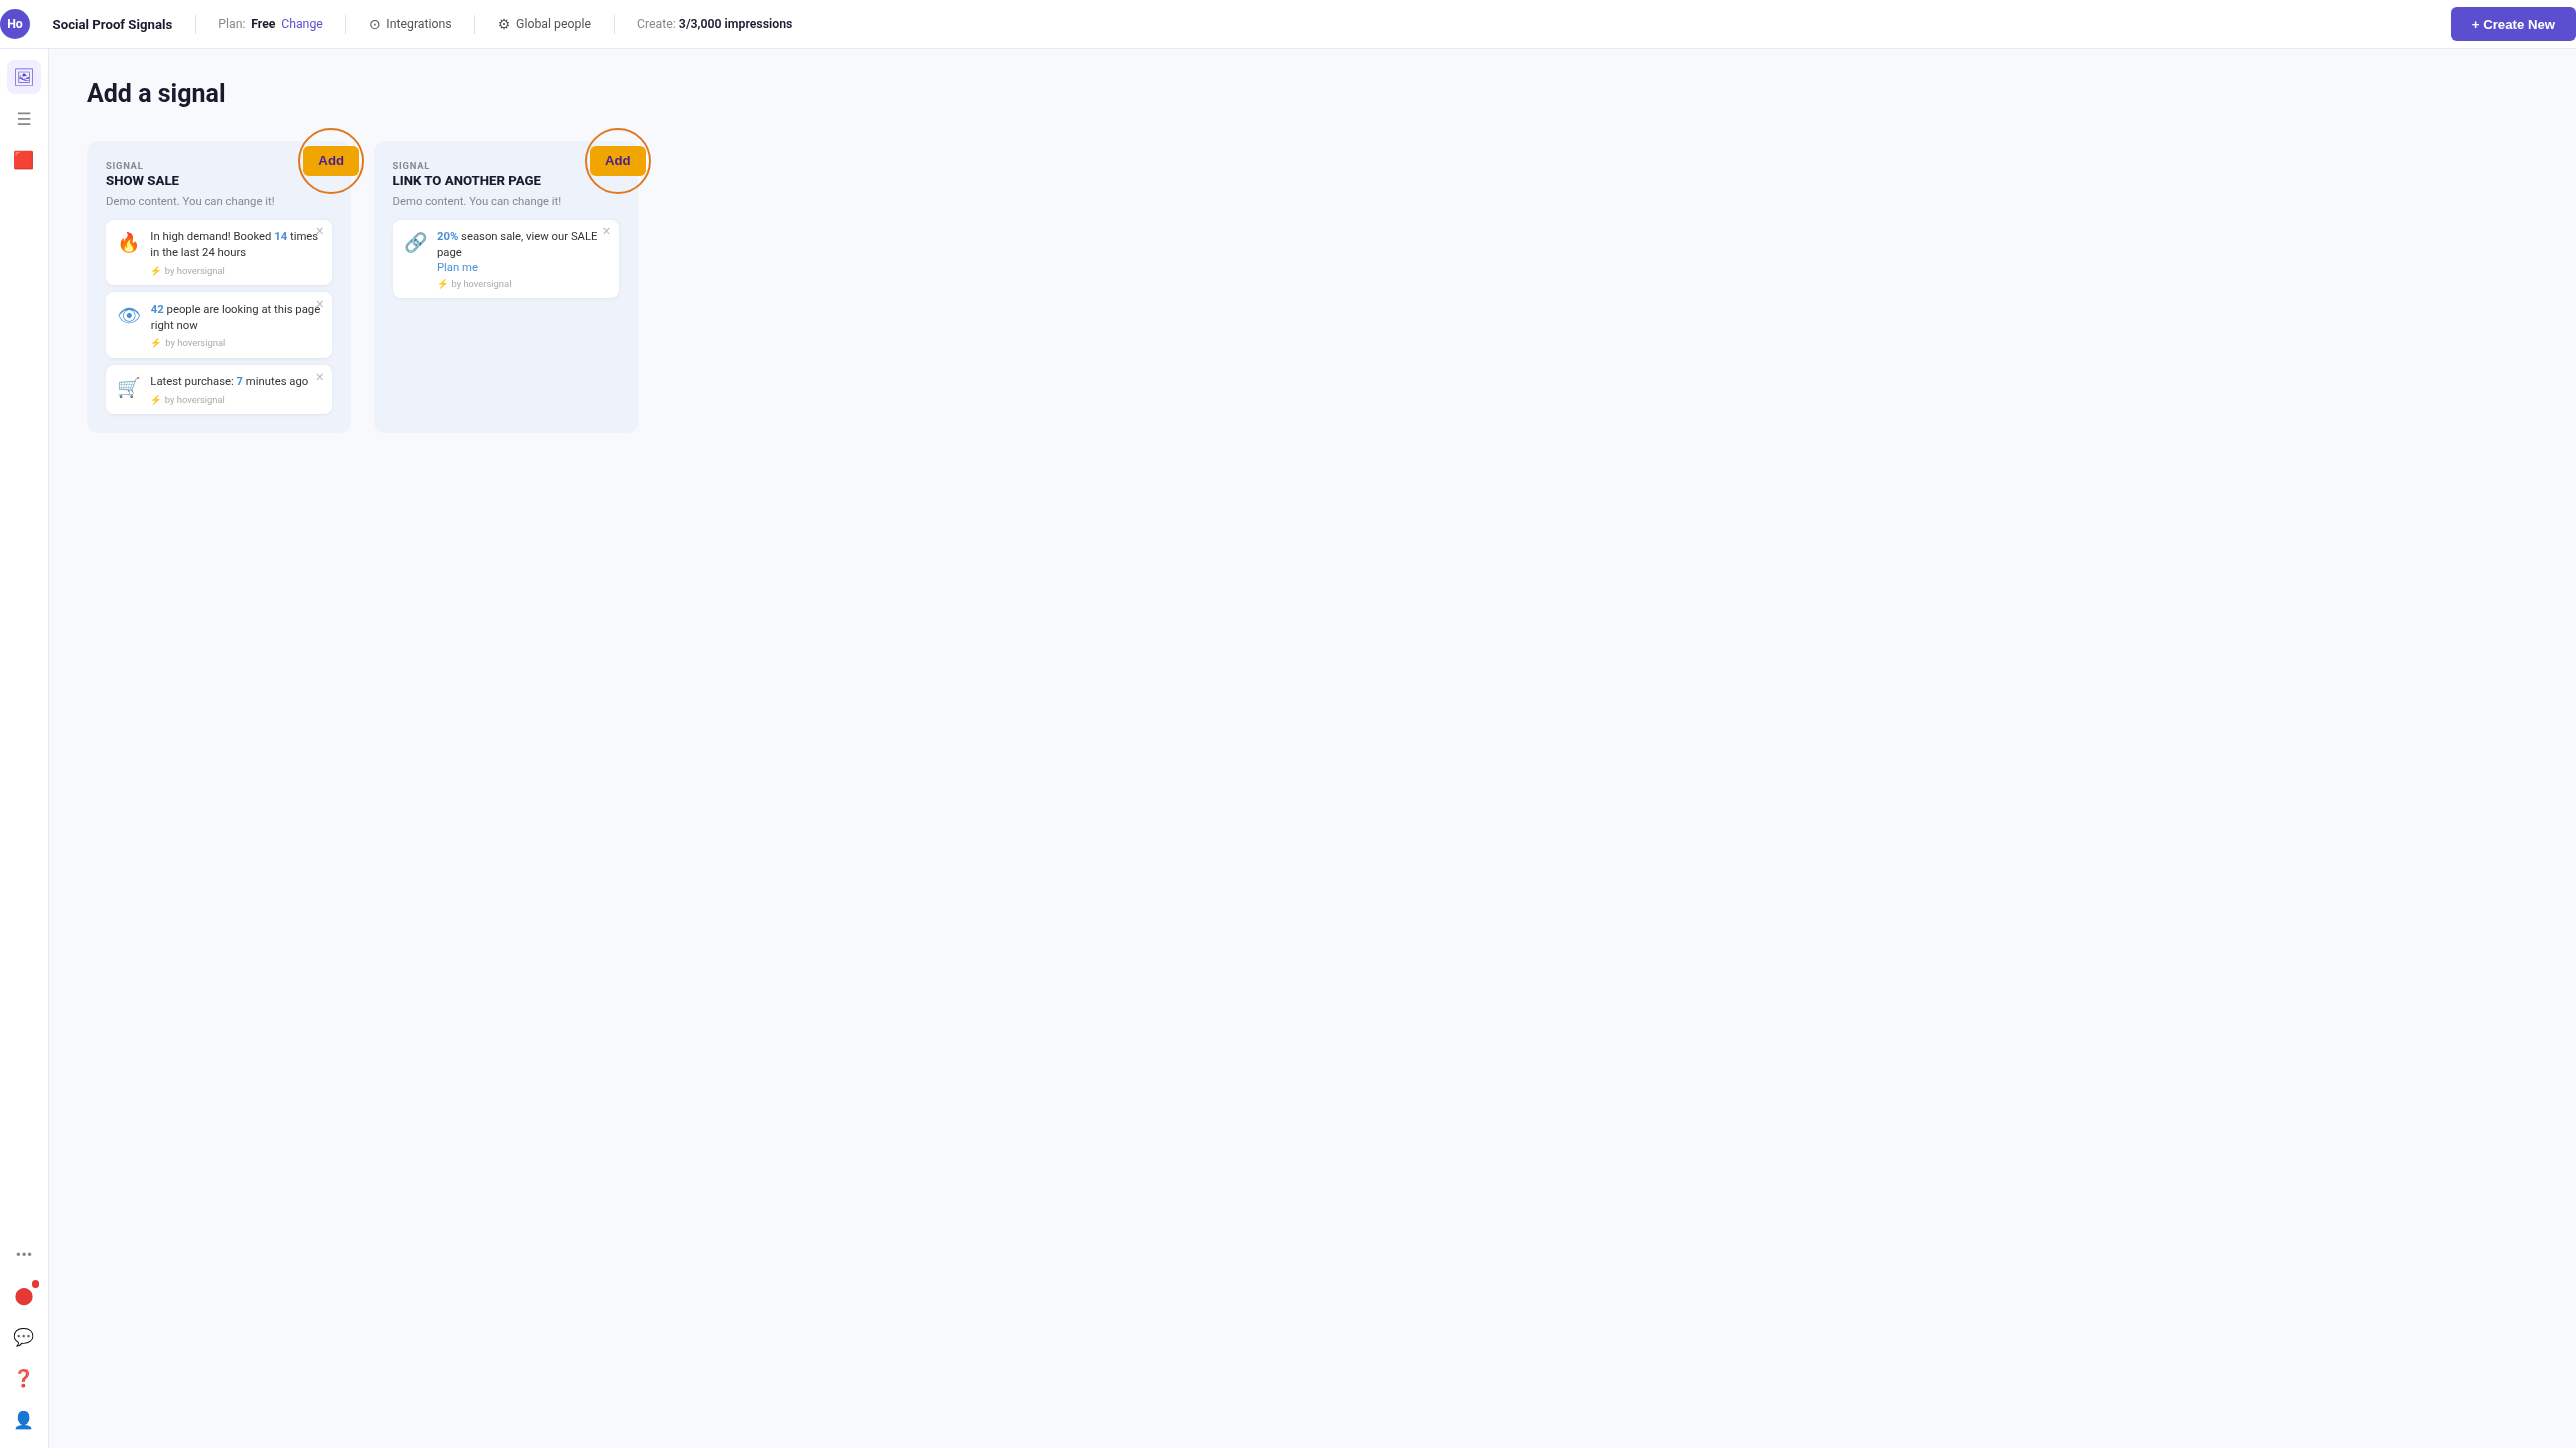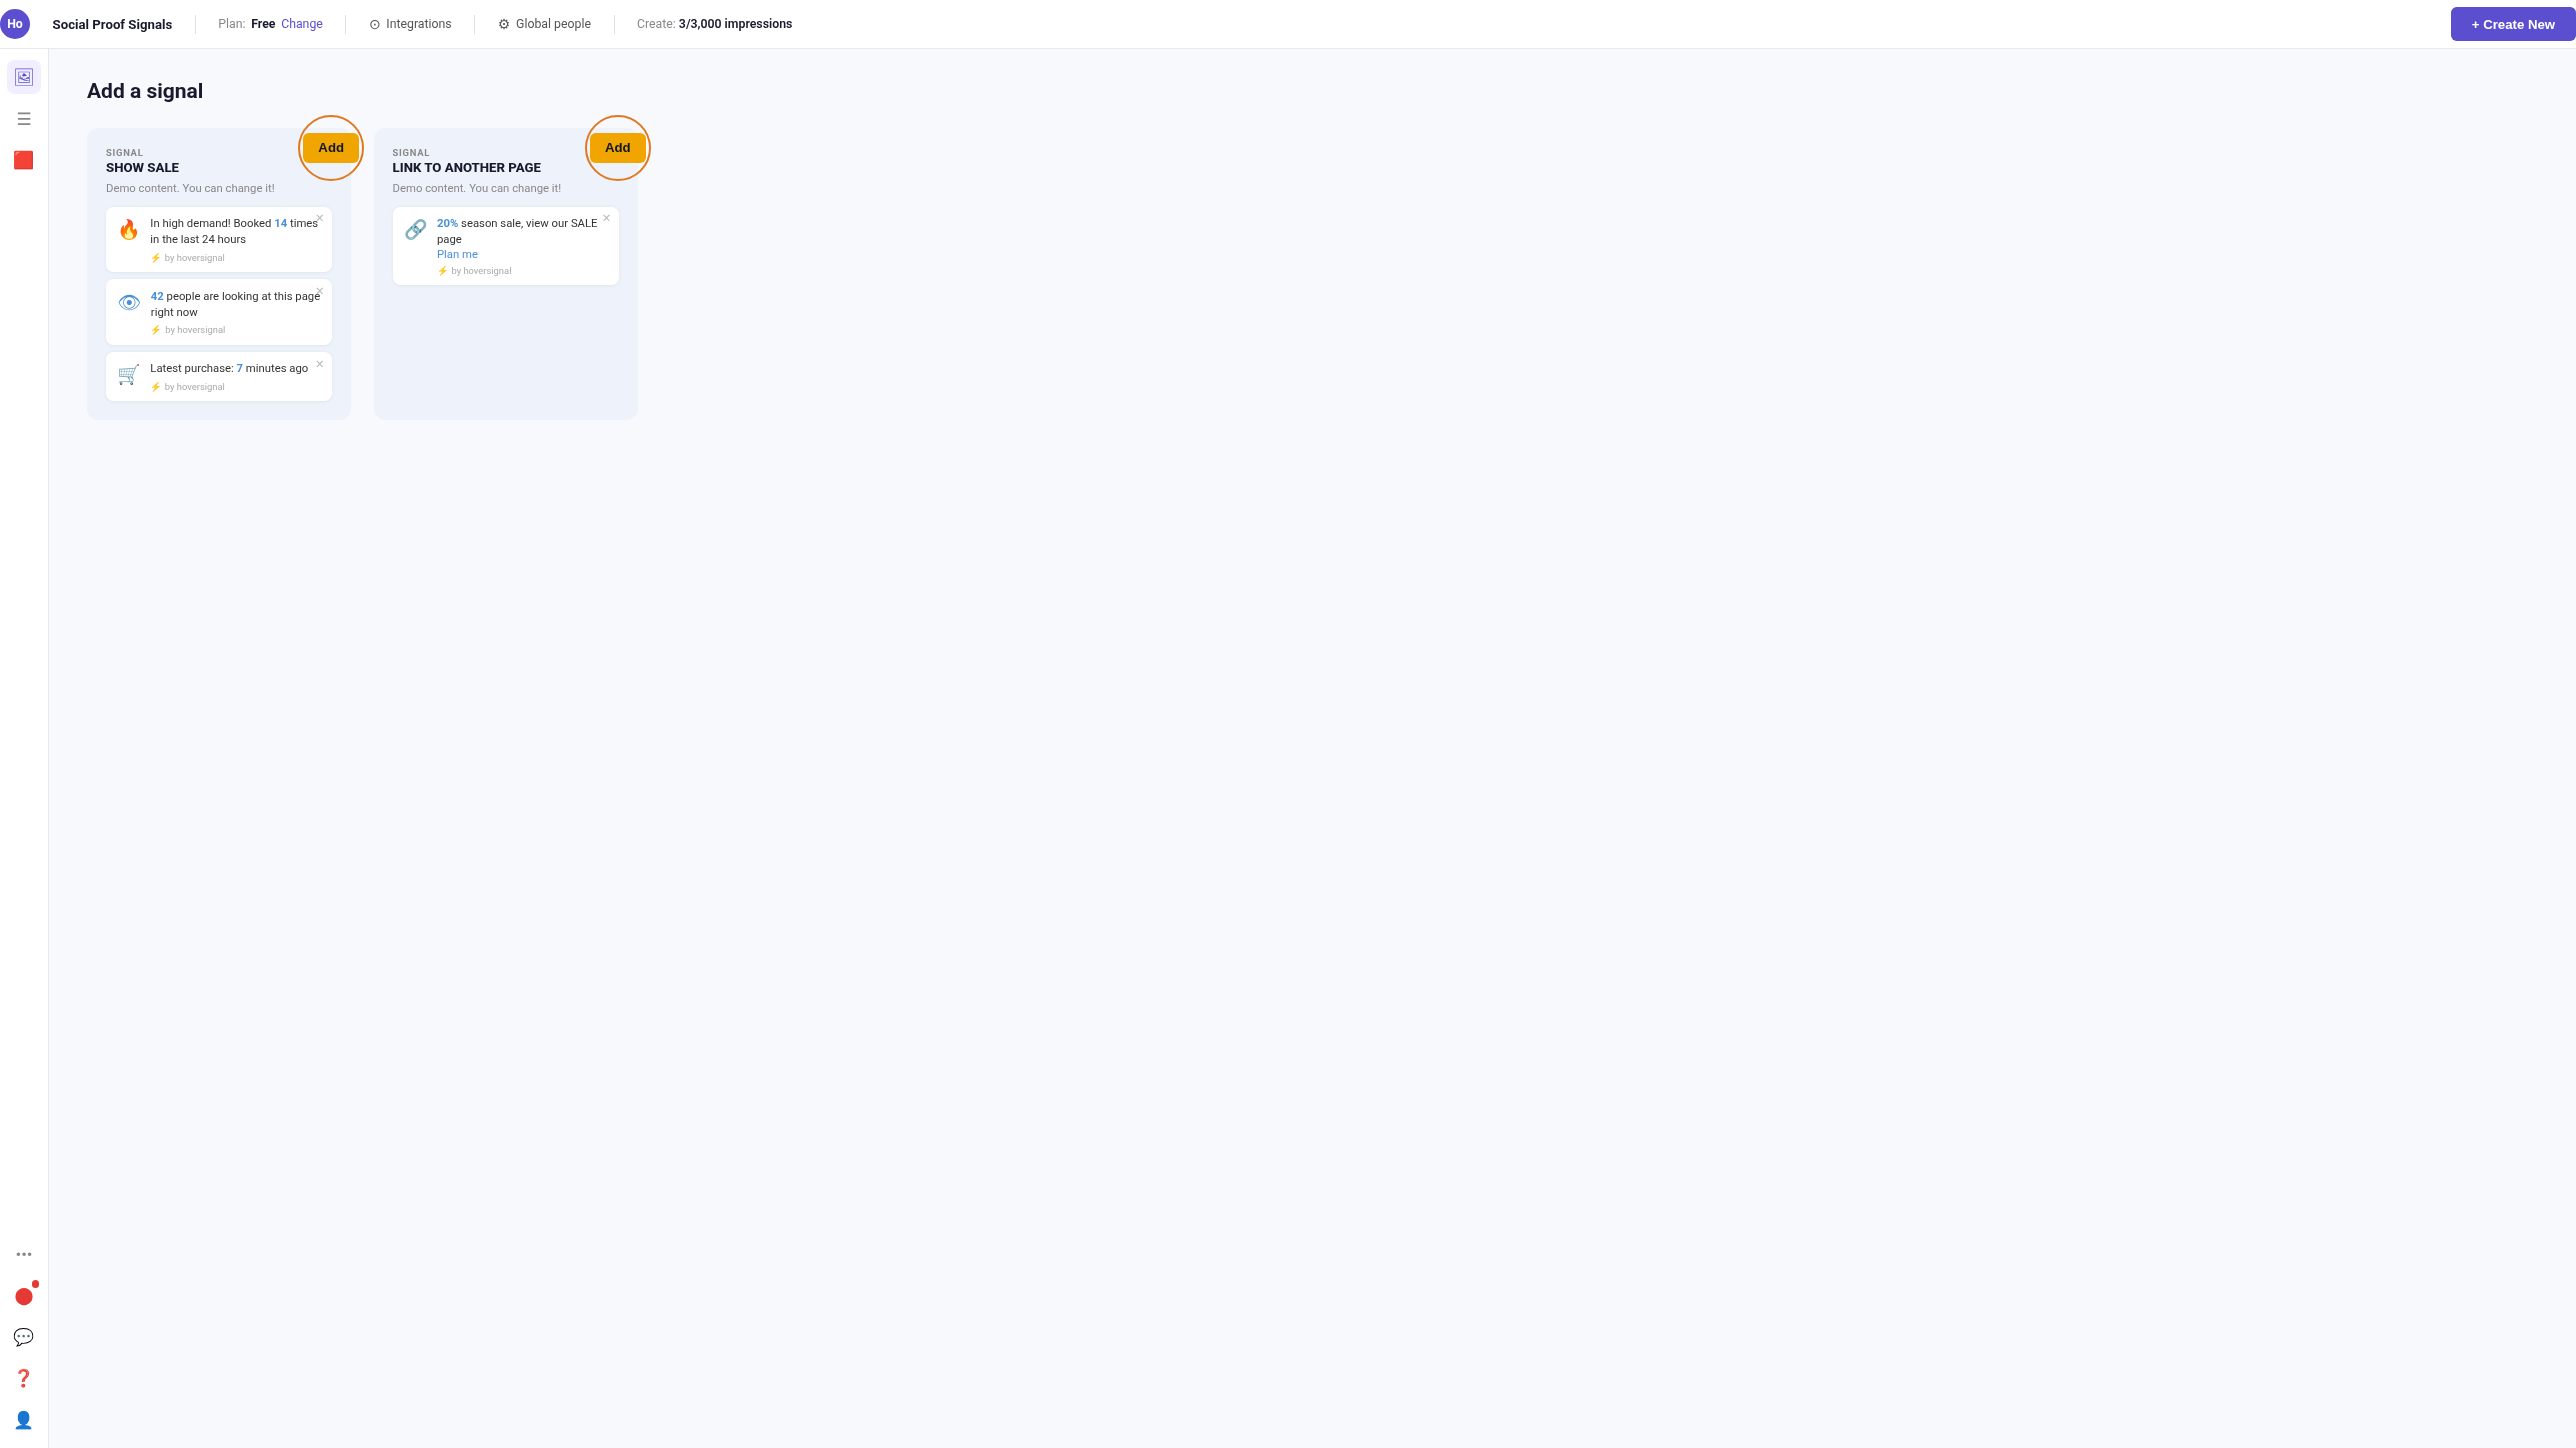--- a/index.html
+++ b/index.html
@@ -47,21 +47,21 @@
       width: 34px; height: 34px; border-radius: 7.5px; display: flex; align-items: center;
       justify-content: center; cursor: pointer; color: #888; font-size: 17px;
       transition: background 0.15s;
     }
     .sidebar-icon-btn.active { background: #f0eeff; color: #5b4fcf; }
     .sidebar-spacer { flex: 1; }
     .sidebar-bottom { display: flex; flex-direction: column; align-items: center; gap: 7.5px; }
 
     
     .content { flex: 1; overflow-y: auto; padding: 30px 38px; }
-    .page-title { font-size: 21px; font-weight: 700; color: #1a1a2e; margin-bottom: 25px; }
+    .page-title { font-size: 25px; font-weight: 700; color: #1a1a2e; margin-bottom: 33px; }
 
     
     .signals-grid { display: flex; gap: 22.6px; flex-wrap: wrap; }
 
     
     .signal-card {
       background: #eef2fb; border-radius: 11.3px; padding: 19px; width: 264px;
       position: relative; flex-shrink: 0;
     }
     .signal-card-header { margin-bottom: 7.5px; }
@@ -70,21 +70,21 @@
     .signal-demo-text { font-size: 11.3px; color: #888; margin-bottom: 11.3px; }
 
     
     .add-btn-circle {
       position: absolute; top: -13.2px; right: -13.2px;
       width: 66px; height: 66px; border-radius: 50%;
       border: 2.8px solid #e07820; background: transparent;
       display: flex; align-items: center; justify-content: center;
     }
     .add-btn {
-      background: #f0a500; color: #0f172a; border: none; border-radius: 5.7px;
+      background: #f0a500; color: #4c1d95; border: none; border-radius: 5.7px;
       padding: 7.5px 15px; font-size: 13.2px; font-weight: 700; cursor: pointer; text-align: right;
     }
 
     
     .notif-preview {
       background: #fff; border-radius: 7.5px; padding: 9.4px 11.3px; margin-bottom: 7.5px;
       display: flex; align-items: flex-start; gap: 9.4px; position: relative;
       box-shadow: 0 0.9px 3.8px rgba(0,0,0,0.06);
     }
     .notif-preview:last-child { margin-bottom: 0; }

